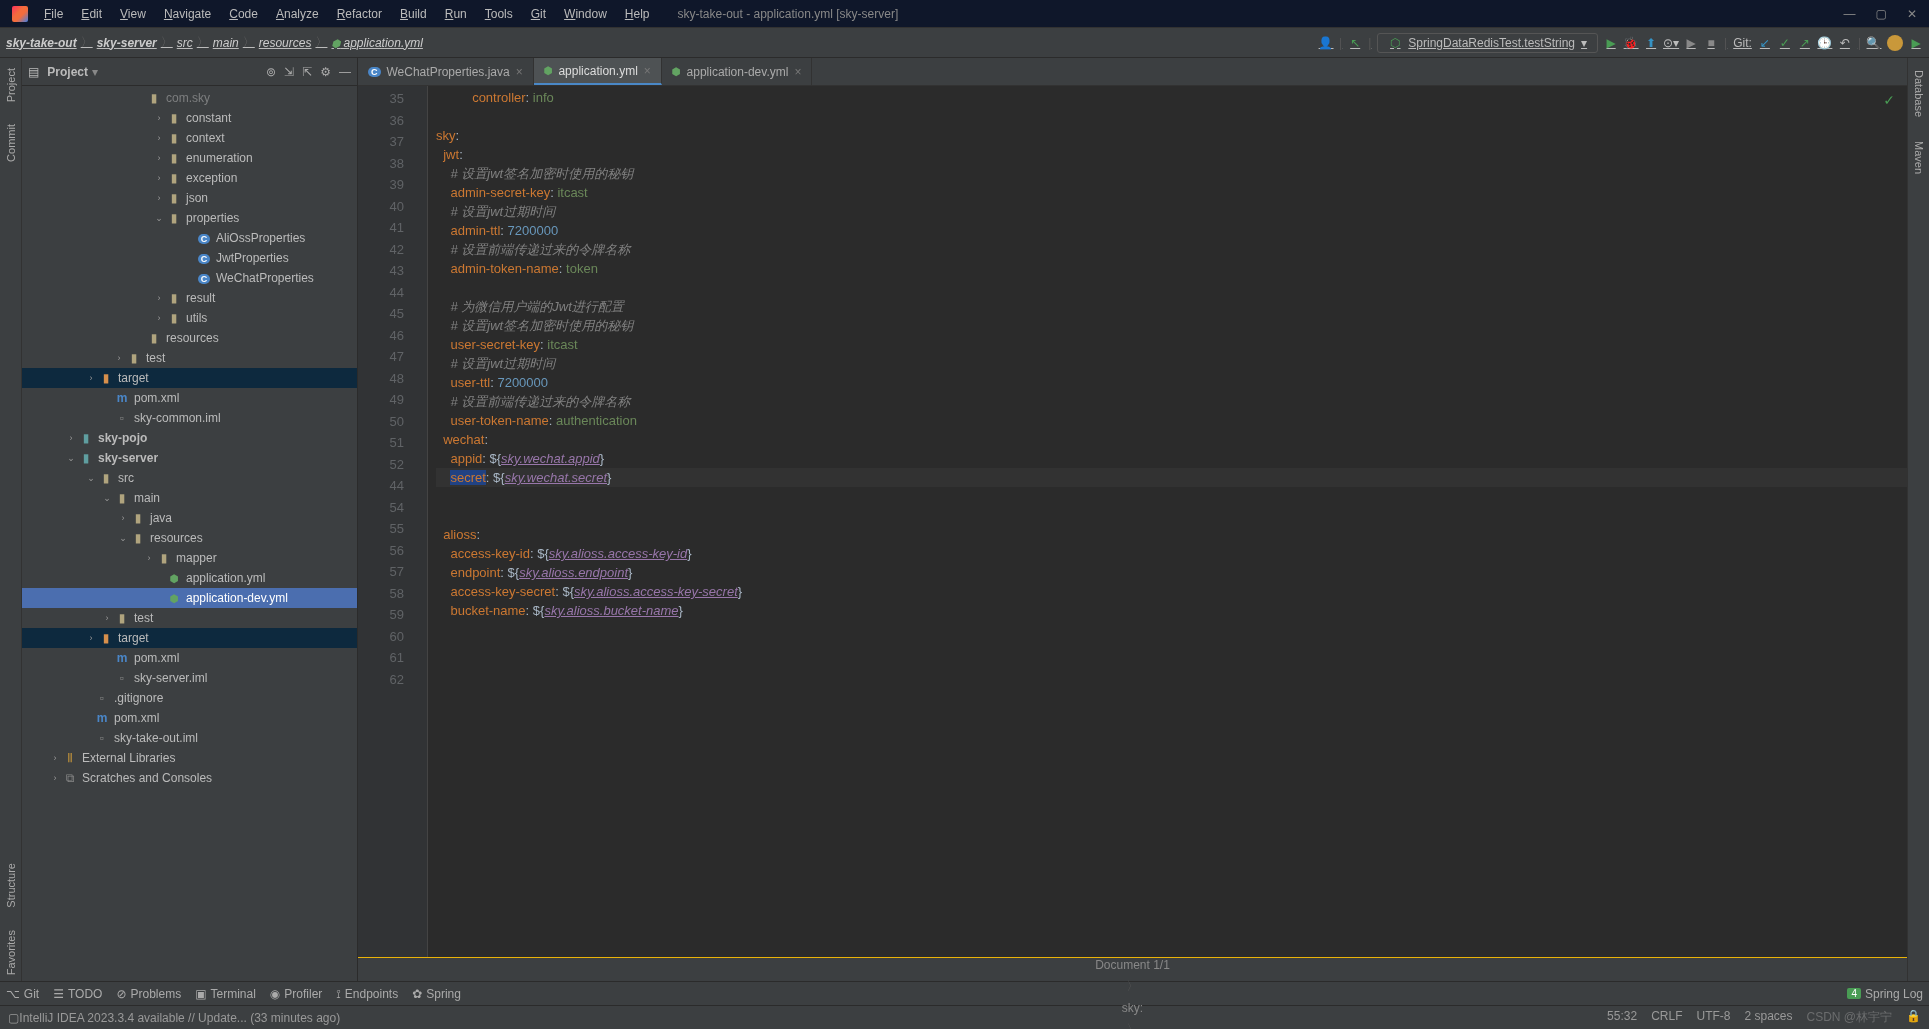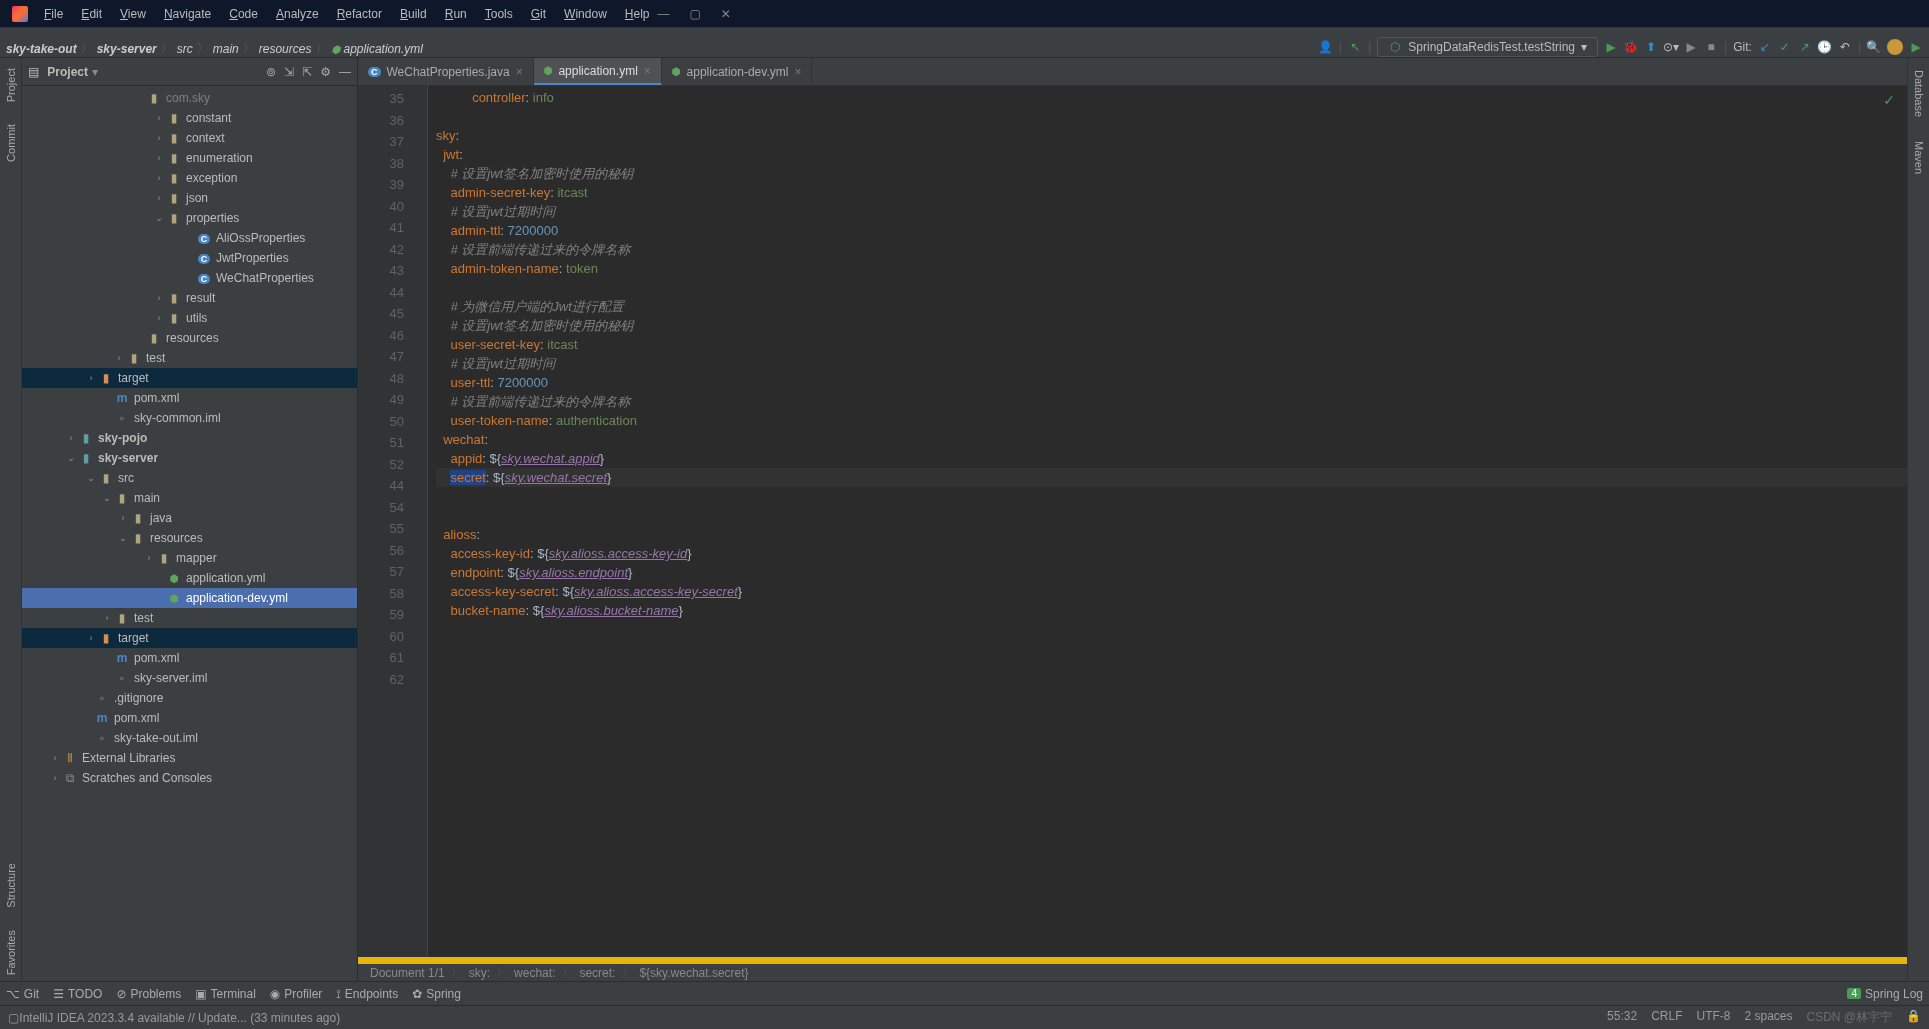--- a/index.html
+++ b/index.html
@@ -4,21 +4,21 @@
 <style>
 * { margin:0; padding:0; box-sizing:border-box; font-family:"Segoe UI",Arial,sans-serif; }
 body { background:#3c3f41; color:#bbb; font-size:12px; overflow:hidden; width:1929px; height:1029px; user-select:none; }
 .titlebar { height:28px; background:#0f172a; display:flex; align-items:center; padding:0 4px; border-bottom:1px solid #323232; }
 .titlebar .logo { width:16px; height:16px; background:linear-gradient(135deg,#fe315d,#f36c3d 40%,#f36c3d 60%,#3e7fe7); border-radius:2px; margin:0 8px; }
 .menubar { display:flex; gap:2px; }
 .menubar span { padding:3px 8px; cursor:default; }
 .menubar span u { text-decoration:underline; }
 .titlebar .wintitle { flex:1; text-align:left; margin-left:20px; color:#888; }
 .winbtns { display:flex; gap:20px; margin-right:8px; color:#888; }
-.navbar { height:30px; background:#3c3f41; display:flex; align-items:flex-end; padding:0 6px; border-bottom:1px solid #2b2b2b; }
+.navbar { height:30px; background:#3c3f41; display:flex; align-items:center; padding:0 6px; border-bottom:1px solid #2b2b2b;text-decoration:underline; }
 .crumbs { display:flex; align-items:center; gap:4px; }
 .crumbs .c { color:#ccc; }
 .crumbs .c.bold { font-weight:bold; }
 .crumbs .sep { color:#666; }
 .navbar .spacer { flex:1; }
 .toolbar-right { display:flex; align-items:center; gap:6px; }
 .runconfig { background:#3c3f41; border:1px solid #555; border-radius:3px; padding:2px 10px; display:flex; align-items:center; gap:6px; }
 .ico { width:14px; height:14px; display:inline-flex; align-items:center; justify-content:center; }
 .main { display:flex; height:calc(100% - 28px - 30px - 24px - 24px); }
 .left-gutter { width:22px; background:#3c3f41; border-right:1px solid #323232; display:flex; flex-direction:column; align-items:center; padding-top:4px; gap:10px; }
@@ -50,21 +50,21 @@
 .fold { width:14px; background:#313335; border-right:1px solid #444; position:relative; }
 .code { flex:1; font-family:Consolas,monospace; font-size:13px; line-height:19px; padding:2px 0 2px 8px; white-space:pre; color:#a9b7c6; overflow:auto; position:relative; }
 .k { color:#cc7832; }
 .s { color:#6a8759; }
 .c { color:#808080; font-style:italic; }
 .p { color:#9876aa; font-style:italic; text-decoration:underline; }
 .n { color:#6897bb; }
 .cur-line { background:#323232; display:block; }
 .code-hi { background:#214283; }
 .checkmark { position:absolute; top:6px; right:12px; color:#499c54; font-size:14px; }
-.breadcrumb-bottom { height:24px; display:flex; align-items:center; padding:0 12px; gap:6px; color:#888; border-top:7px solid #eab308; background:#3c3f41; font-size:12px; }
+.breadcrumb-bottom { height:24px; display:flex; align-items:center; padding:0 12px; gap:6px; color:#888; border-top:1px solid #eab308; background:#3c3f41; font-size:12px;flex-direction:column; }
 .bottom-tools { height:24px; background:#3c3f41; border-top:1px solid #2b2b2b; display:flex; align-items:center; padding:0 6px; gap:14px; }
 .bottom-tools .tw { display:flex; align-items:center; gap:4px; color:#aaa; }
 .statusbar { height:24px; background:#3c3f41; border-top:1px solid #2b2b2b; display:flex; align-items:center; padding:0 8px; color:#999; }
 .statusbar .right { margin-left:auto; display:flex; gap:14px;text-align:center; }
 .green { color:#499c54; }
 .blue { color:#3592c4; }
 </style>
 </head>
 <body>
 
@@ -78,20 +78,21 @@
       <span><u>C</u>ode</span>
       <span><u>A</u>nalyze</span>
       <span><u>R</u>efactor</span>
       <span><u>B</u>uild</span>
       <span><u>R</u>un</span>
       <span><u>T</u>ools</span>
       <span><u>G</u>it</span>
       <span><u>W</u>indow</span>
       <span><u>H</u>elp</span>
     </div>
+  <div class="wintitle">sky-take-out - application.yml [sky-server]</div>
   <div class="winbtns">
     <span>—</span>
     <span>▢</span>
     <span>✕</span>
   </div>
 </div>
 
 <div class="navbar">
   <div class="crumbs" id="crumbs">
       <span class="c bold">sky-take-out</span>

